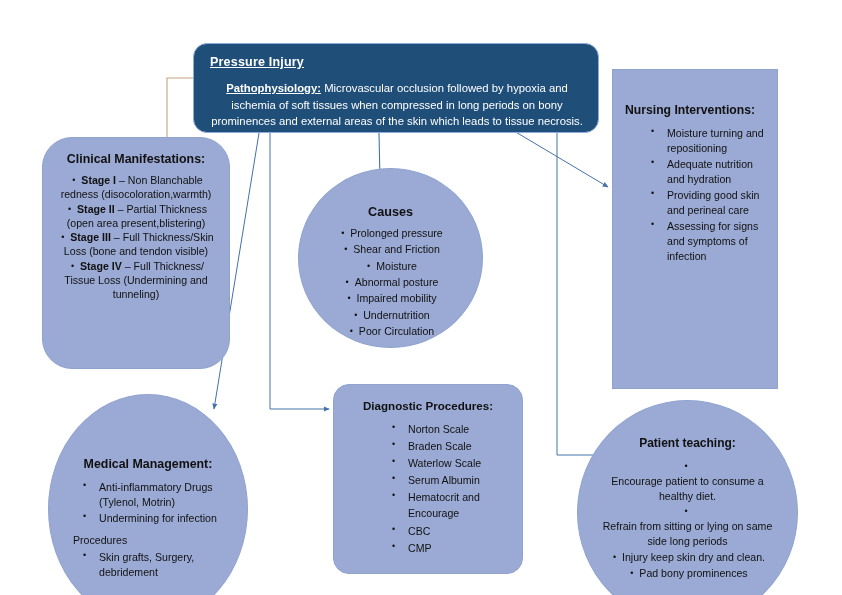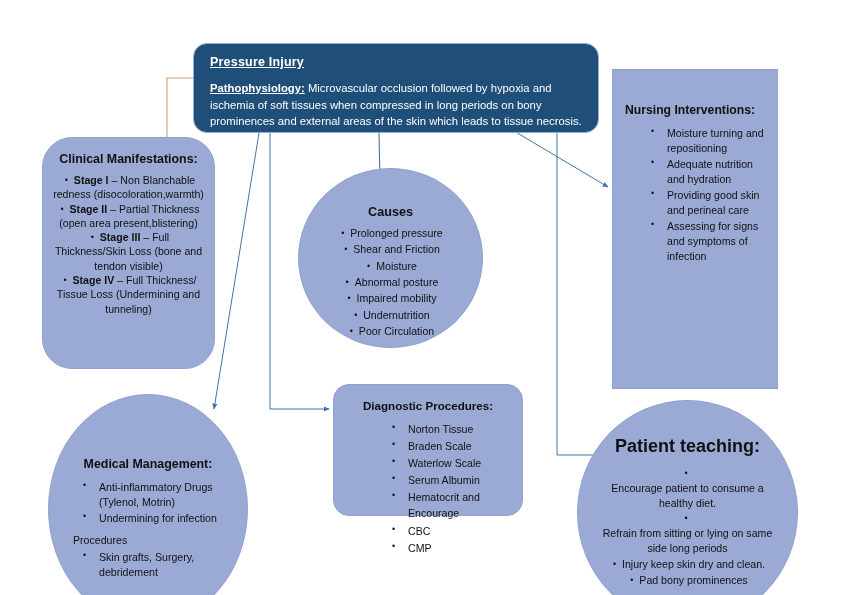--- a/index.html
+++ b/index.html
@@ -33,20 +33,21 @@
   .title-box .hdr{
     font-weight:bold;
     font-size:12.5px;
     text-decoration:underline;
     letter-spacing:.2px;
     margin-bottom:11px;
   }
   .title-box .body{
     font-size:11.3px;
     line-height:1.48;
+    text-align:center;
   }
   .title-box .body b{ text-decoration:underline; }
 
   
   .blue{
     background:#9BAAD4;
     border:1px solid #8FA3CF;
   }
   .rounded-lg{ border-radius:30px; }
   .rounded-md{ border-radius:16px; }
@@ -86,55 +87,55 @@
     margin-right:3px;
     font-size:9px;
     line-height:1;
     vertical-align:1px;
     color:#111;
   }
 
   
   #title-box{ left:193px; top:43px; width:406px; height:90px; }
 
-  #clinical{ left:42px; top:137px; width:173px; height:232px; }
+  #clinical{ left:42px; top:137px; width:188px; height:232px; }
   #clinical .inner{ top:14px; padding:0 9px; }
   #clinical ul.bul li{ text-align:center; line-height:1.35; margin-bottom:0px;}
 
   #causes{ left:298px; top:168px; width:185px; height:180px; }
   #causes .inner{ top:36px; padding:0 18px; }
   #causes h3{ font-size:12.6px; }
   #causes ul.bul li{ text-align:center; line-height:1.45; }
 
   #nursing{ left:612px; top:69px; width:166px; height:320px; }
   #nursing .inner{ top:33px; padding:0 10px 0 12px; }
   #nursing h3{ text-align:left; font-size:12.2px; margin-bottom:9px;}
   #nursing ul.bul li{ text-align:left; padding-left:42px; line-height:1.42; margin-bottom:1px;}
   #nursing ul.bul li .dot{ position:absolute; left:26px; top:1px; }
 
-  #diagnostic{ left:333px; top:384px; width:190px; height:132px; }
+  #diagnostic{ left:333px; top:384px; width:190px; height:190px; }
   #diagnostic .inner{ top:14px; padding:0 12px; }
   #diagnostic h3{ font-size:11.6px; margin-bottom:9px;}
   #diagnostic ul.bul li{ text-align:left; padding-left:62px; line-height:1.52; }
   #diagnostic ul.bul li .dot{ position:absolute; left:46px; top:2px; }
 
   #medical{ left:48px; top:394px; width:200px; height:230px; }
   #medical .inner{ top:62px; padding:0 14px; }
   #medical h3{ font-size:12.4px; margin-bottom:9px; }
   #medical ul.bul li{ text-align:left; padding-left:36px; line-height:1.42; margin-bottom:1px;}
   #medical ul.bul li .dot{ position:absolute; left:20px; top:1px; }
   #medical .plain{
     font-size:10.6px; color:#111; margin:8px 0 4px 10px; text-align:left;
   }
   #medical .sub li{ padding-left:58px; }
   #medical .sub li .dot{ left:42px; }
 
   #teaching{ left:577px; top:400px; width:221px; height:225px; }
   #teaching .inner{ top:35px; padding:0 16px; }
-  #teaching h3{ font-size:18px; margin-bottom:9px; }
+  #teaching h3{ font-size:12px; margin-bottom:9px; }
   #teaching ul.bul li{ text-align:center; line-height:1.4; margin-bottom:1px;}
 </style>
 </head>
 <body>
 
 <div id="canvas">
 
   <svg id="connectors" viewBox="0 0 842 595" xmlns="http://www.w3.org/2000/svg">
     <defs>
       <marker id="ah" markerWidth="7" markerHeight="7" refX="5.4" refY="3" orient="auto" markerUnits="strokeWidth">
@@ -198,21 +199,21 @@
           <li><span class="dot">•</span><span class="bt">Providing good skin and perineal care</span></li>
           <li><span class="dot">•</span><span class="bt">Assessing for signs and symptoms of infection</span></li>
         </ul>
     </div>
   </div>
 
   <div class="shape blue rounded-md" id="diagnostic">
     <div class="inner">
       <h3>Diagnostic Procedures:</h3>
       <ul class="bul" id="diagnostic-list">
-          <li><span class="dot">•</span><span class="bt">Norton Tissue</span></li>
+          <li><span class="dot">•</span><span class="bt">Norton Scale</span></li>
           <li><span class="dot">•</span><span class="bt">Braden Scale</span></li>
           <li><span class="dot">•</span><span class="bt">Waterlow Scale</span></li>
           <li><span class="dot">•</span><span class="bt">Serum Albumin</span></li>
           <li><span class="dot">•</span><span class="bt">Hematocrit and Encourage</span></li>
           <li><span class="dot">•</span><span class="bt">CBC</span></li>
           <li><span class="dot">•</span><span class="bt">CMP</span></li>
         </ul>
     </div>
   </div>
 

